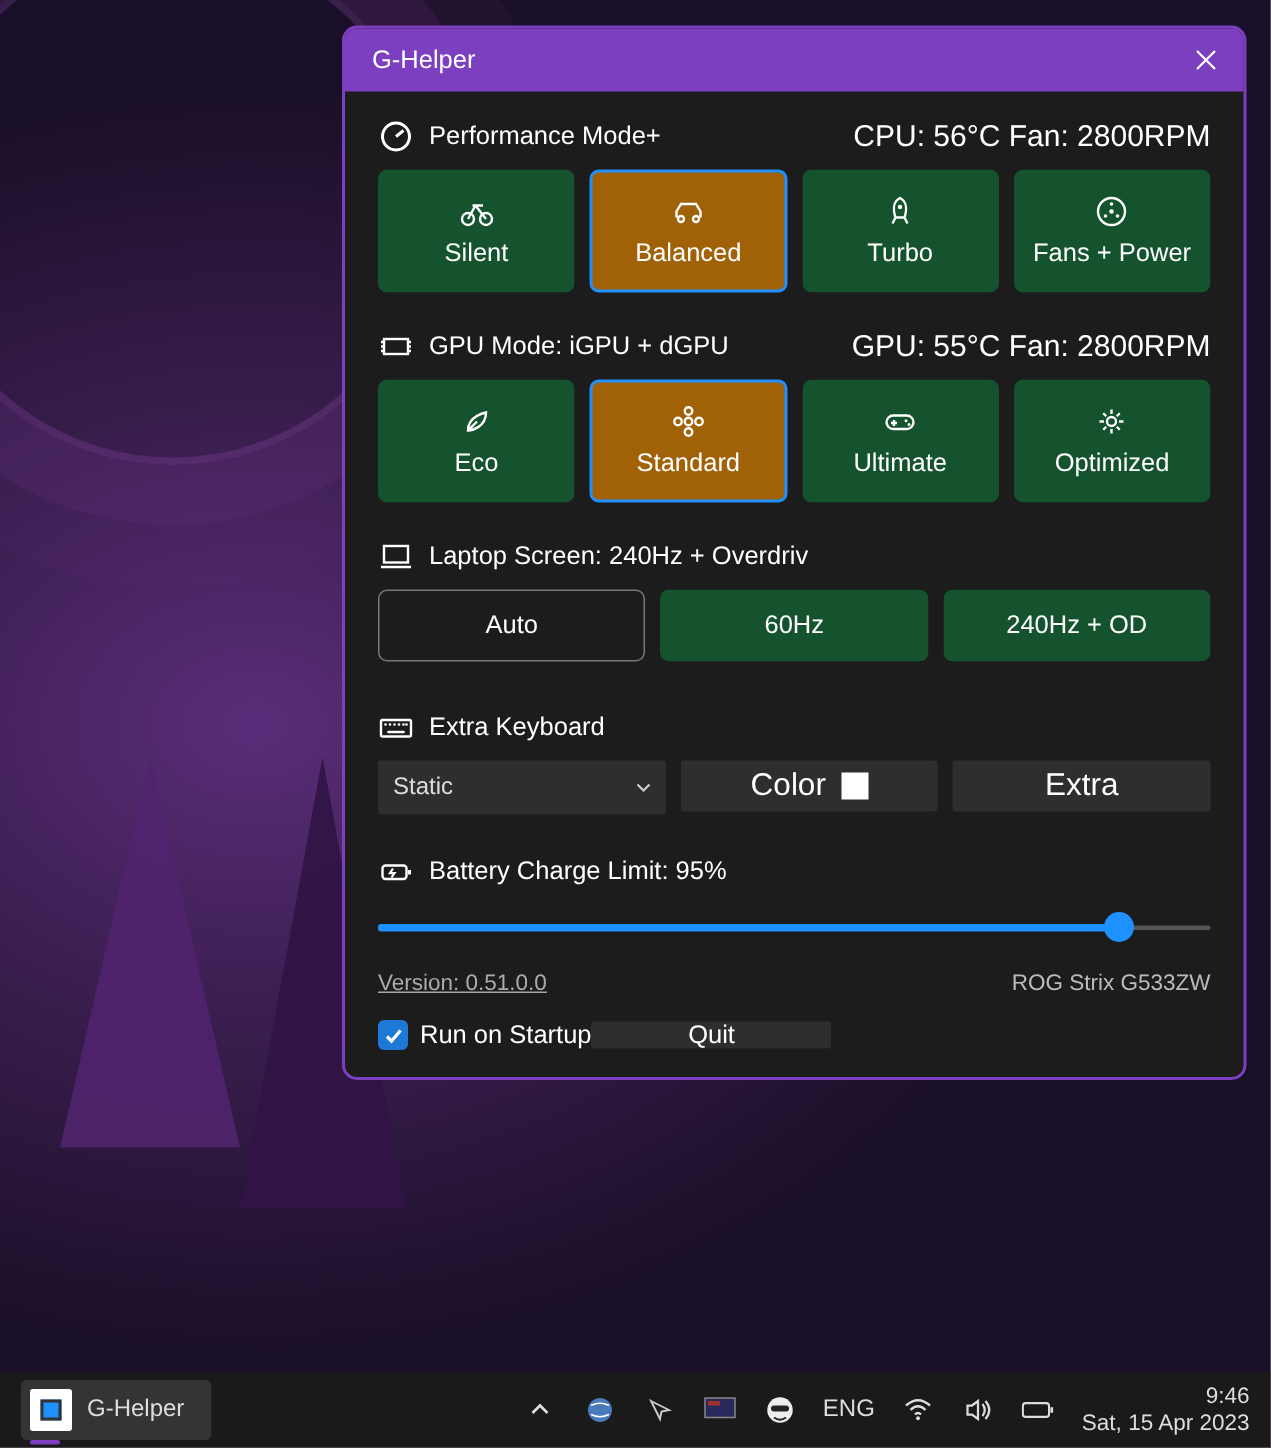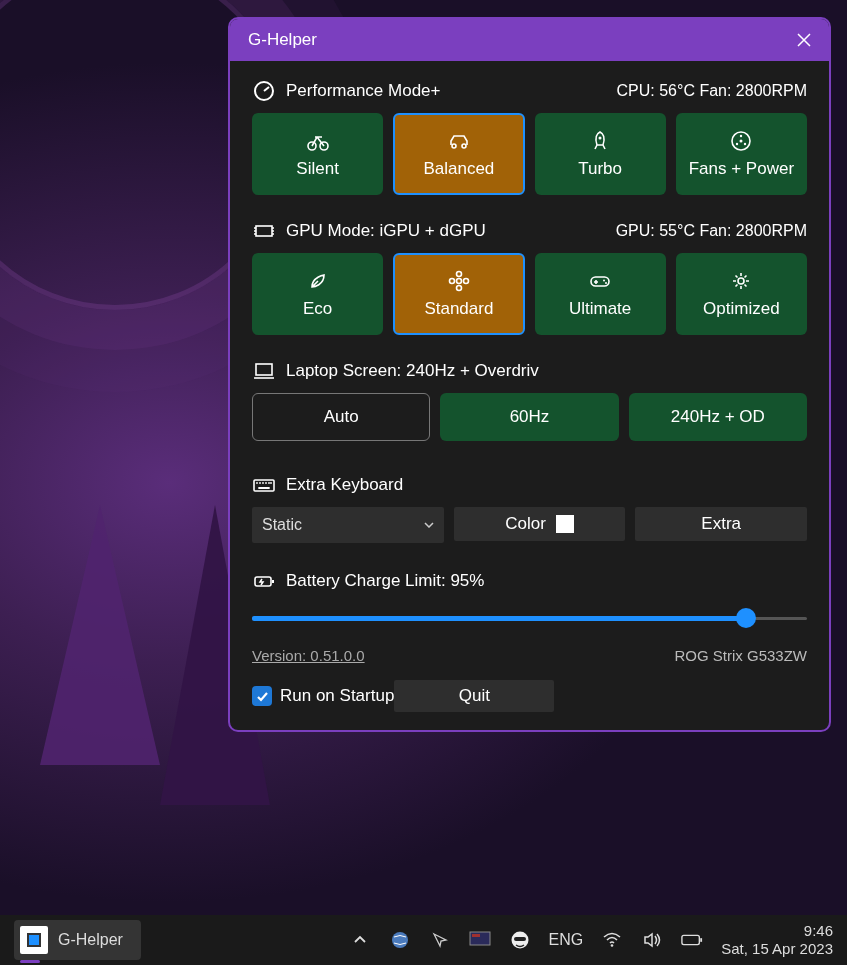--- a/index.html
+++ b/index.html
@@ -76,21 +76,21 @@
     .section-small-gap { margin-bottom: 14px; }
     .section-head {
       display: flex;
       justify-content: space-between;
       align-items: center;
       margin-bottom: 10px;
       font-size: 17px;
       color: #fff;
     }
     .section-head .left { display: flex; align-items: center; gap: 10px; font-weight: 400; }
-    .section-head .right { font-size: 16px; font-weight: 400; }
+    .section-head .right { font-size: 20px; font-weight: 400; }
 
     .row4 { display: grid; grid-template-columns: repeat(4, 1fr); gap: 10px; }
     .row3 { display: grid; grid-template-columns: repeat(3, 1fr); gap: 10px; }
 
     .tile {
       background: #14532d;
       border: 2px solid transparent;
       border-radius: 6px;
       height: 82px;
       display: flex;
@@ -117,37 +117,37 @@
       display: flex; align-items: center; justify-content: space-between;
       padding: 0 10px; font-size: 16px; cursor: pointer;
       border-radius: 2px;
     }
     .btn {
       flex: 1;
       background: #2e2e2e;
       color: #fff;
       height: 34px;
       display: flex; align-items: center; justify-content: center; gap: 10px;
-      font-size: 17px; cursor: pointer; border: none;
+      font-size: 21px; cursor: pointer; border: none;
       border-radius: 2px;
     }
     .swatch { width: 18px; height: 18px; background: #fff; }
 
     .slider-wrap { position: relative; height: 30px; display: flex; align-items: center; margin-top: 6px; }
     .slider-track { position:absolute; left:0; right:0; height:3px; background: #555; border-radius: 2px;}
     .slider-fill { position:absolute; left:0; height:5px; background: #1e90ff; border-radius: 2px;}
     .slider-thumb { position:absolute; width:20px; height:20px; background:#1e90ff; border-radius:50%; top:50%; transform:translate(-50%,-50%); }
 
     .bottom-row { display:flex; justify-content: space-between; font-size: 15px; color: #bbb; margin-top:10px;}
     .version { text-decoration: underline; cursor:pointer; color:#aaa; }
 
     .footer-row { display:flex; justify-content: flex-start; align-items:center; margin-top: 16px;}
     .checkbox { display:flex; align-items:center; gap:8px; font-size:17px; color:#fff; cursor:pointer;}
     .checkbox .box { width:20px; height:20px; background:#1e78d6; border-radius:4px; display:flex; align-items:center; justify-content:center;}
-    .quit-btn { background:#2e2e2e; color:#fff; width:160px; height:32px; display:flex; align-items:center; justify-content:center; font-size:17px; cursor:pointer; border:none; border-radius:2px;}
+    .quit-btn { background:#2e2e2e; color:#fff; width:160px; height:18px; display:flex; align-items:center; justify-content:center; font-size:17px; cursor:pointer; border:none; border-radius:2px;}
 
     
     .taskbar {
       position: absolute;
       bottom: 0; left:0; right:0; height: 50px;
       background: #1a1a1a;
       display: flex; align-items: center;
       padding: 0 14px;
       color: #ddd;
     }

